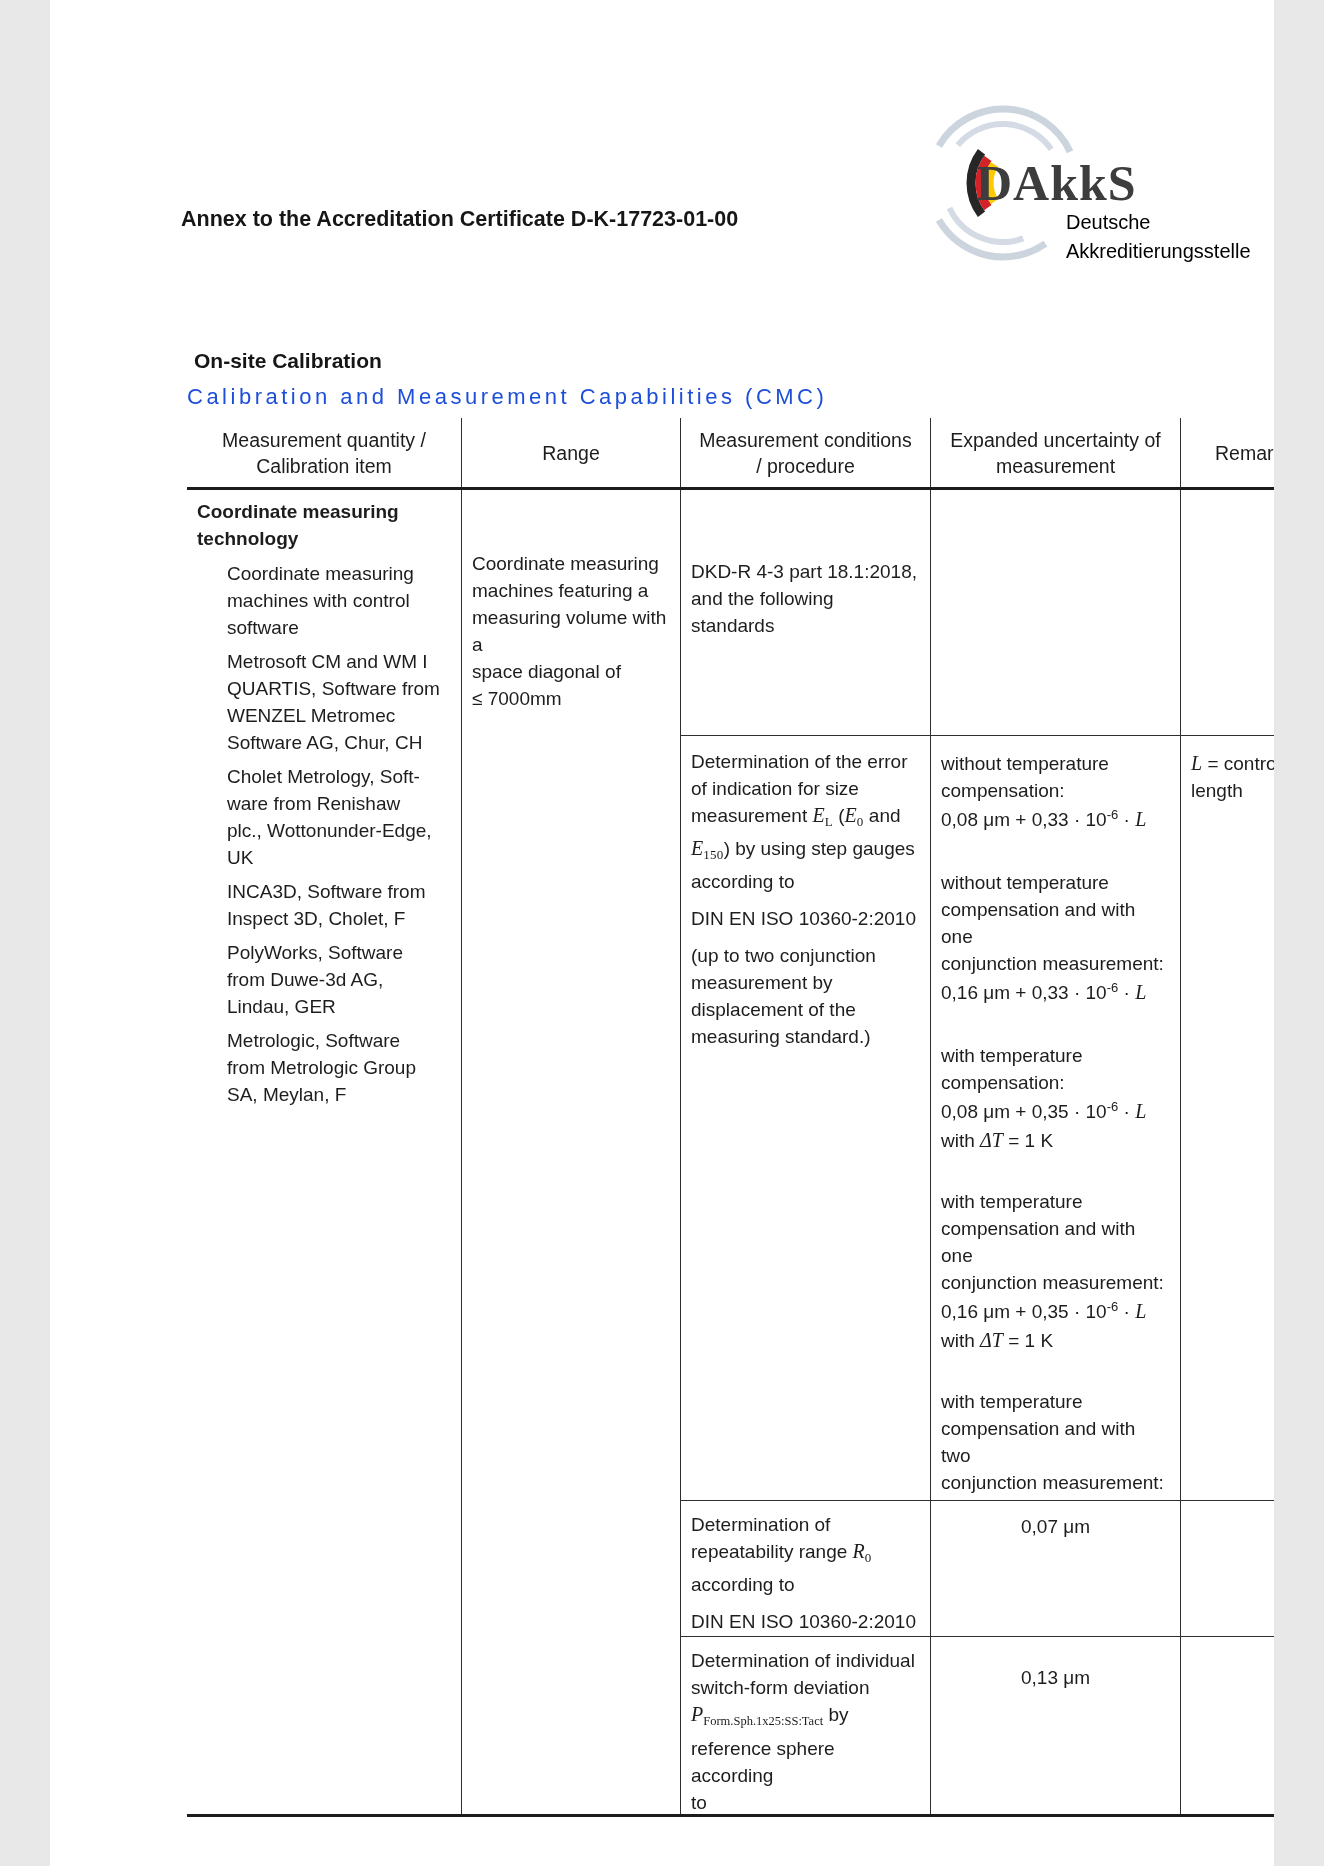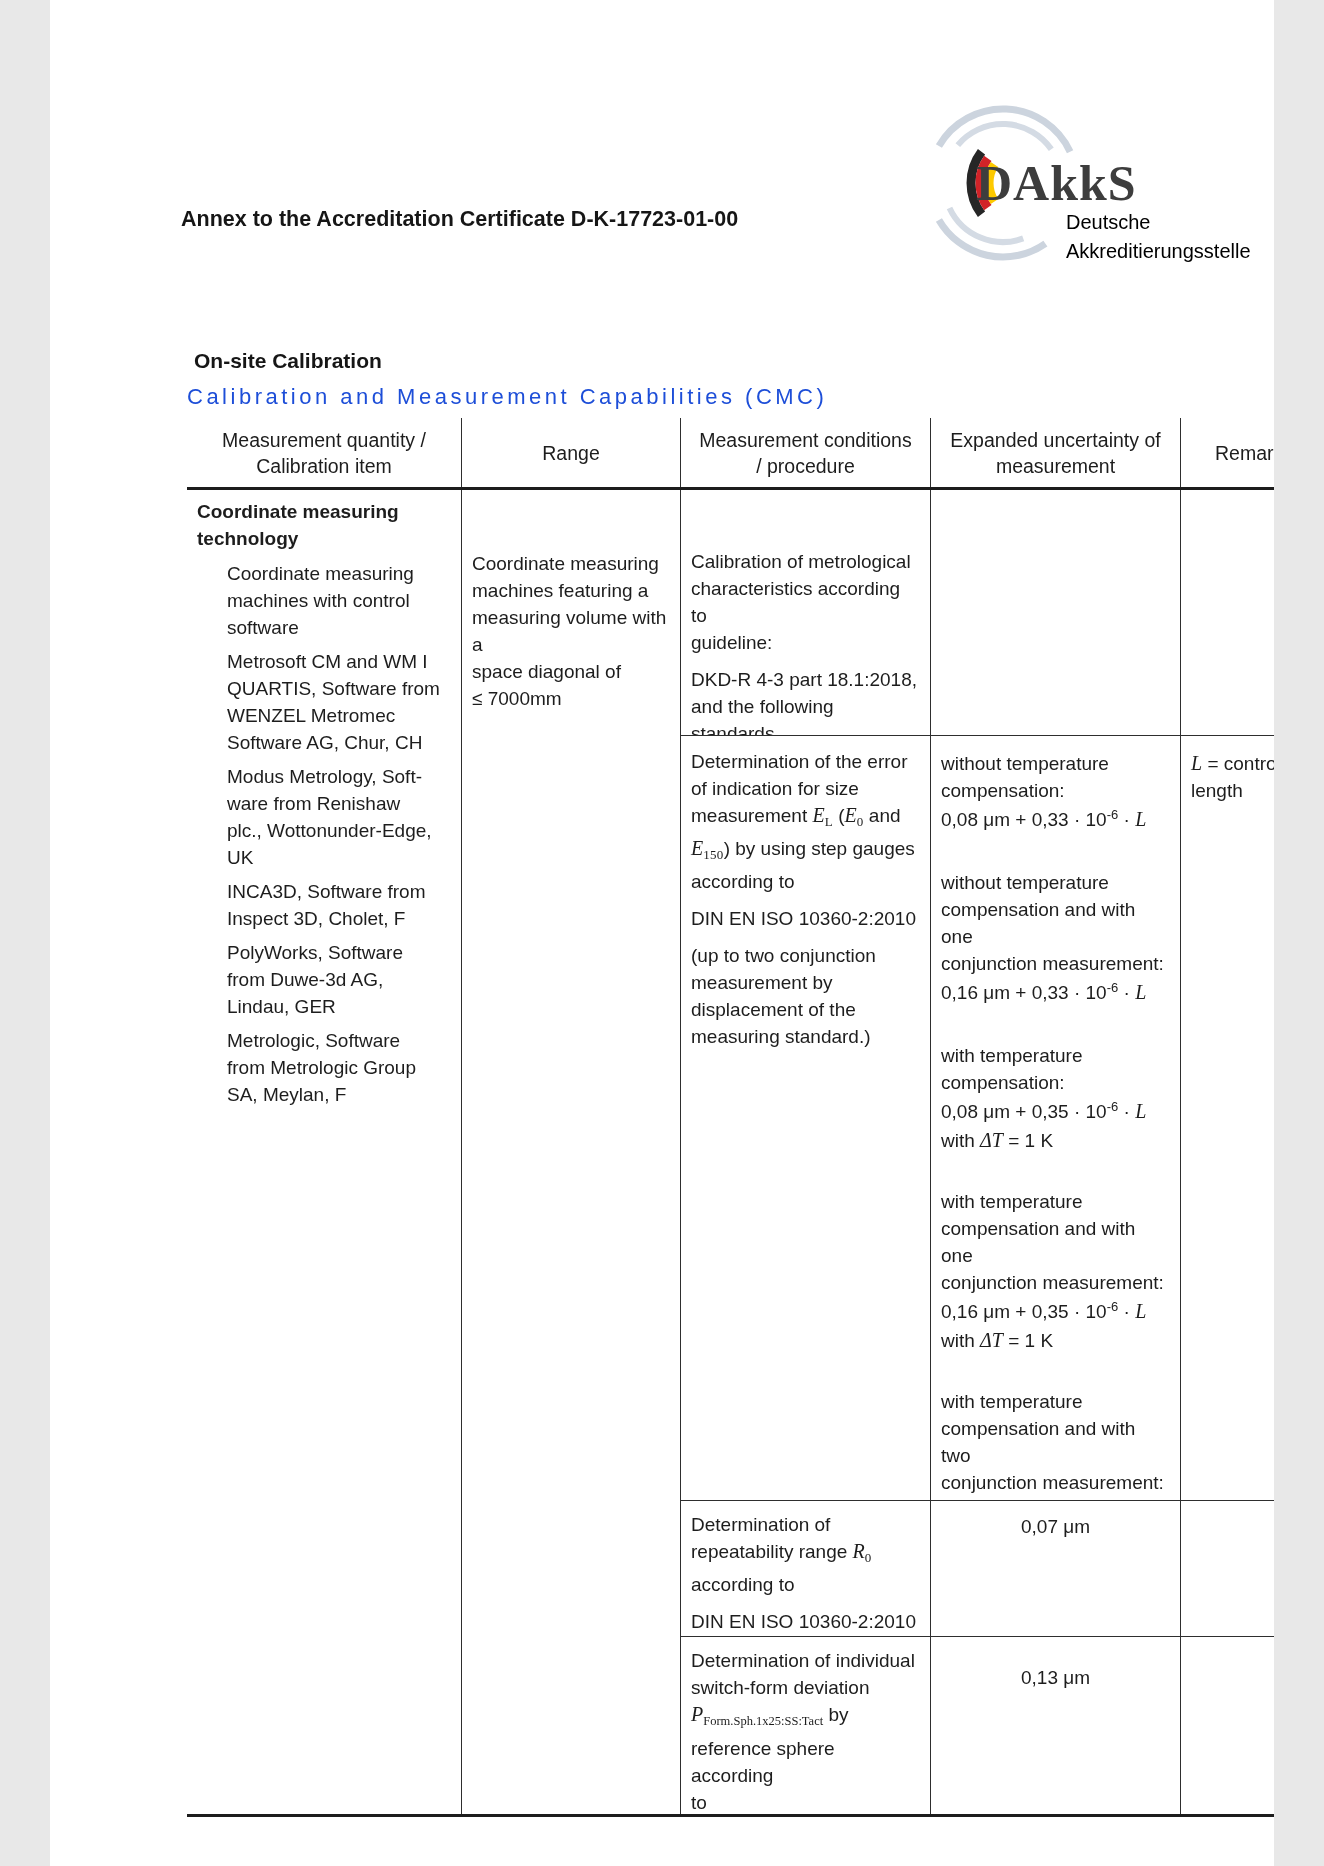--- a/index.html
+++ b/index.html
@@ -137,21 +137,21 @@
       <div class="cell c1">
         <p class="cat">Coordinate measuring
 technology</p>
         <p class="item">Coordinate measuring
 machines with control
 software</p>
         <p class="item">Metrosoft CM and WM I
 QUARTIS, Software from
 WENZEL Metromec
 Software AG, Chur, CH</p>
-        <p class="item">Modus Metrology, Soft-
+        <p class="item">Cholet Metrology, Soft-
 ware from Renishaw
 plc., Wottonunder-Edge,
 UK</p>
         <p class="item">INCA3D, Software from
 Inspect 3D, Cholet, F</p>
         <p class="item">PolyWorks, Software
 from Duwe-3d AG,
 Lindau, GER</p>
         <p class="item">Metrologic, Software
 from Metrologic Group
@@ -160,23 +160,20 @@
 
       <div class="cell c2 bl">
         <p class="pp">Coordinate measuring
 machines featuring a
 measuring volume with a
 space diagonal of
 ≤ 7000mm</p>
       </div>
 
       <div class="cell r1c bl">
-        <p class="pp">Calibration of metrological
-characteristics according to
-guideline:</p>
         <p class="pp std">DKD-R 4-3 part 18.1:2018,
 and the following standards</p>
 
       </div>
       <div class="cell r1u bl"></div>
       <div class="cell r1r bl"></div>
 
       <div class="cell r2c bl bt">
         <p class="pp"><span>Determination of the error
 of indication for size

